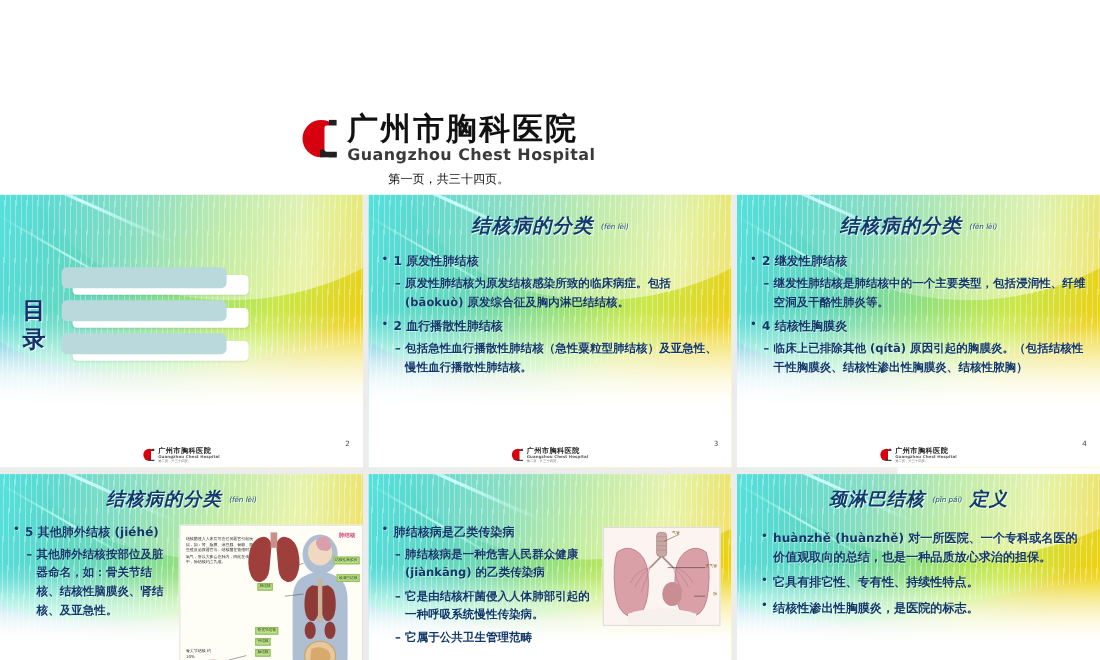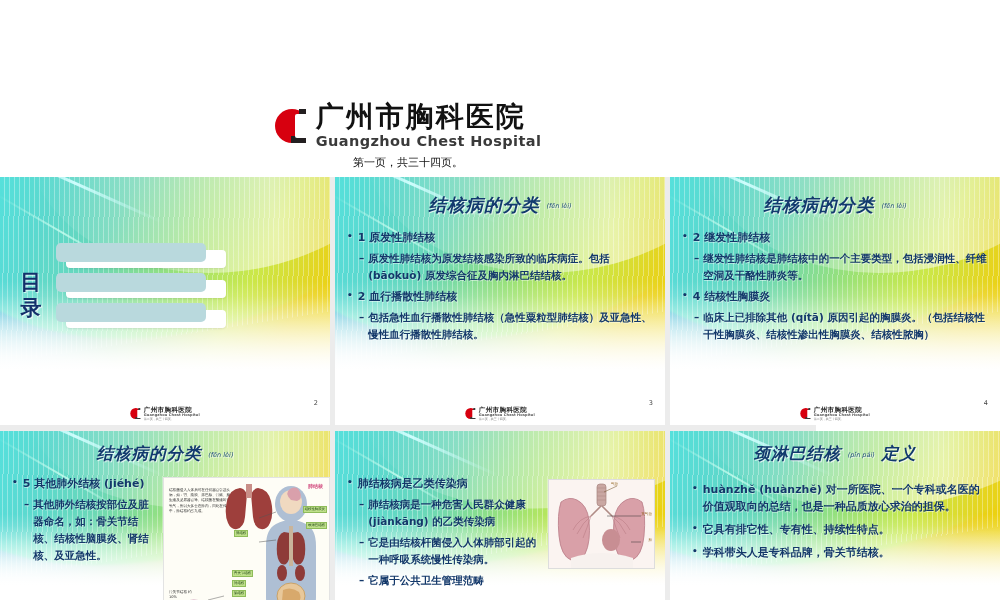--- a/index.html
+++ b/index.html
@@ -424,20 +424,20 @@
           <div class="l1" style="margin-bottom:6px;">
               <span class="dot">•</span>
               <span class="txt">huànzhě (huànzhě) 对一所医院、一个专科或名医的价值观取向的总结，也是一种品质放心求治的担保。</span>
             </div>
           <div class="l1" style="margin-bottom:6px;">
               <span class="dot">•</span>
               <span class="txt">它具有排它性、专有性、持续性特点。</span>
             </div>
           <div class="l1">
               <span class="dot">•</span>
-              <span class="txt">学科带头人是专科品牌，骨关节结核。</span>
+              <span class="txt">结核性渗出性胸膜炎，是医院的标志。</span>
             </div>
         </div>
       </div>
     </div>
 
   </div>
 </div>
 
 </body></html>

